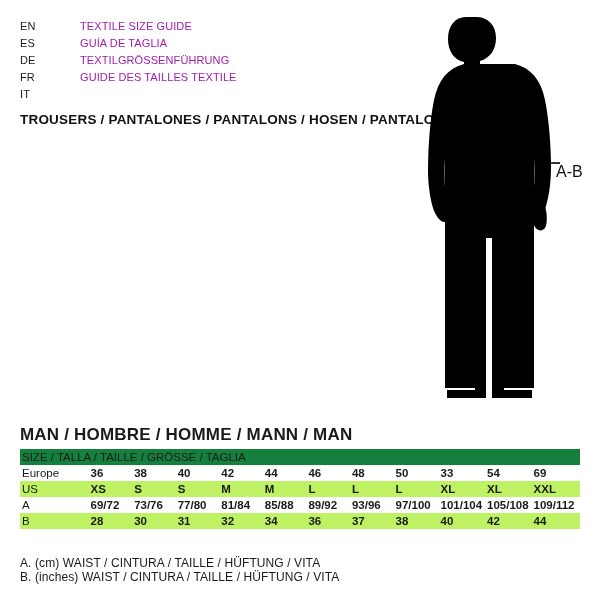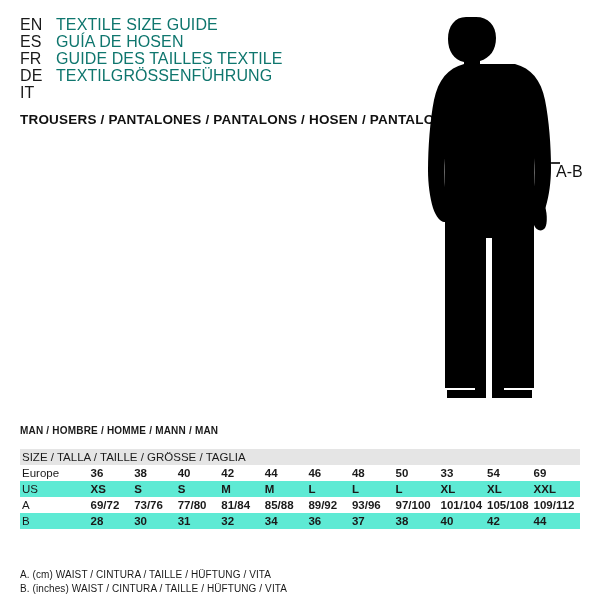--- a/index.html
+++ b/index.html
@@ -24,32 +24,33 @@
 
   
   .lang-block {
     position: absolute;
     top: 17px;
     left: 20px;
     width: 360px;
   }
   .lang-row {
     display: flex;
-    align-items: flex-end;
+    align-items: center;
     height: 17px;
-    font-size: 16px;
+    font-size: 11px;
     letter-spacing: 0.1px;
+    gap: 24px;
   }
   .lang-code {
     width: 36px;
     flex: 0 0 36px;
     color: #1a1a1a;
   }
   .lang-text {
-    color: #0f766e;
+    color: #a21caf;
   }
 
   
   .section-title {
     position: absolute;
     top: 112px;
     left: 20px;
     font-size: 13.5px;
     font-weight: bold;
     letter-spacing: 0.2px;
@@ -71,85 +72,85 @@
     top: 155px;
     font-size: 16px;
     color: #111;
   }
 
   
   .table-title {
     position: absolute;
     top: 425px;
     left: 20px;
-    font-size: 10px;
+    font-size: 17px;
     font-weight: bold;
     letter-spacing: 0.2px;
   }
   table.size-table {
     position: absolute;
     top: 449px;
     left: 20px;
     width: 560px;
     border-collapse: collapse;
     font-size: 11.5px;
   }
   table.size-table td, table.size-table th {
     text-align: left;
     padding: 2px 0 2px 0;
     font-weight: normal;
     height: 16px;
     white-space: nowrap;
   }
   table.size-table tr.head td {
-    background: #e5e5e5;
+    background: #15803d;
   }
   table.size-table tr.alt td {
-    background: #5eead4;
+    background: #bef264;
   }
   table.size-table td.label-col {
     width: 80px;
     padding-left: 2px;
   }
   table.size-table td.val {
     width: 48px;
     font-weight: bold;
   }
 
   
   .footnotes {
     position: absolute;
-    top: 568px;
-    left: 20px;
-    font-size: 10px;
+    top: 556px;
+    left: 20px;
+    font-size: 12px;
     line-height: 14px;
   }
   .footnotes div { letter-spacing: 0.1px; }
 </style>
 </head>
 <body>
 
 <div class="page">
 
   <div class="lang-block">
     <div class="lang-row">
       <span class="lang-code">EN</span>
       <span class="lang-text">TEXTILE SIZE GUIDE</span>
     </div>
     <div class="lang-row">
       <span class="lang-code">ES</span>
-      <span class="lang-text">GUÍA DE HOSEN</span>
+      <span class="lang-text">GUÍA DE TAGLIA</span>
+    </div>
+    <div class="lang-row">
+      <span class="lang-code">DE</span>
+      <span class="lang-text">TEXTILGRÖSSENFÜHRUNG</span>
     </div>
     <div class="lang-row">
       <span class="lang-code">FR</span>
       <span class="lang-text">GUIDE DES TAILLES TEXTILE</span>
-    </div>
-    <div class="lang-row">
-      <span class="lang-code">DE</span>
-      <span class="lang-text">TEXTILGRÖSSENFÜHRUNG</span>
     </div>
     <div class="lang-row">
       <span class="lang-code">IT</span>
     </div>
   </div>
 
   <div class="section-title">TROUSERS / PANTALONES / PANTALONS / HOSEN / PANTALONI</div>
 
   <div class="figure-wrap">
     <svg class="figure-svg" width="200" height="400" viewBox="0 0 200 400">

